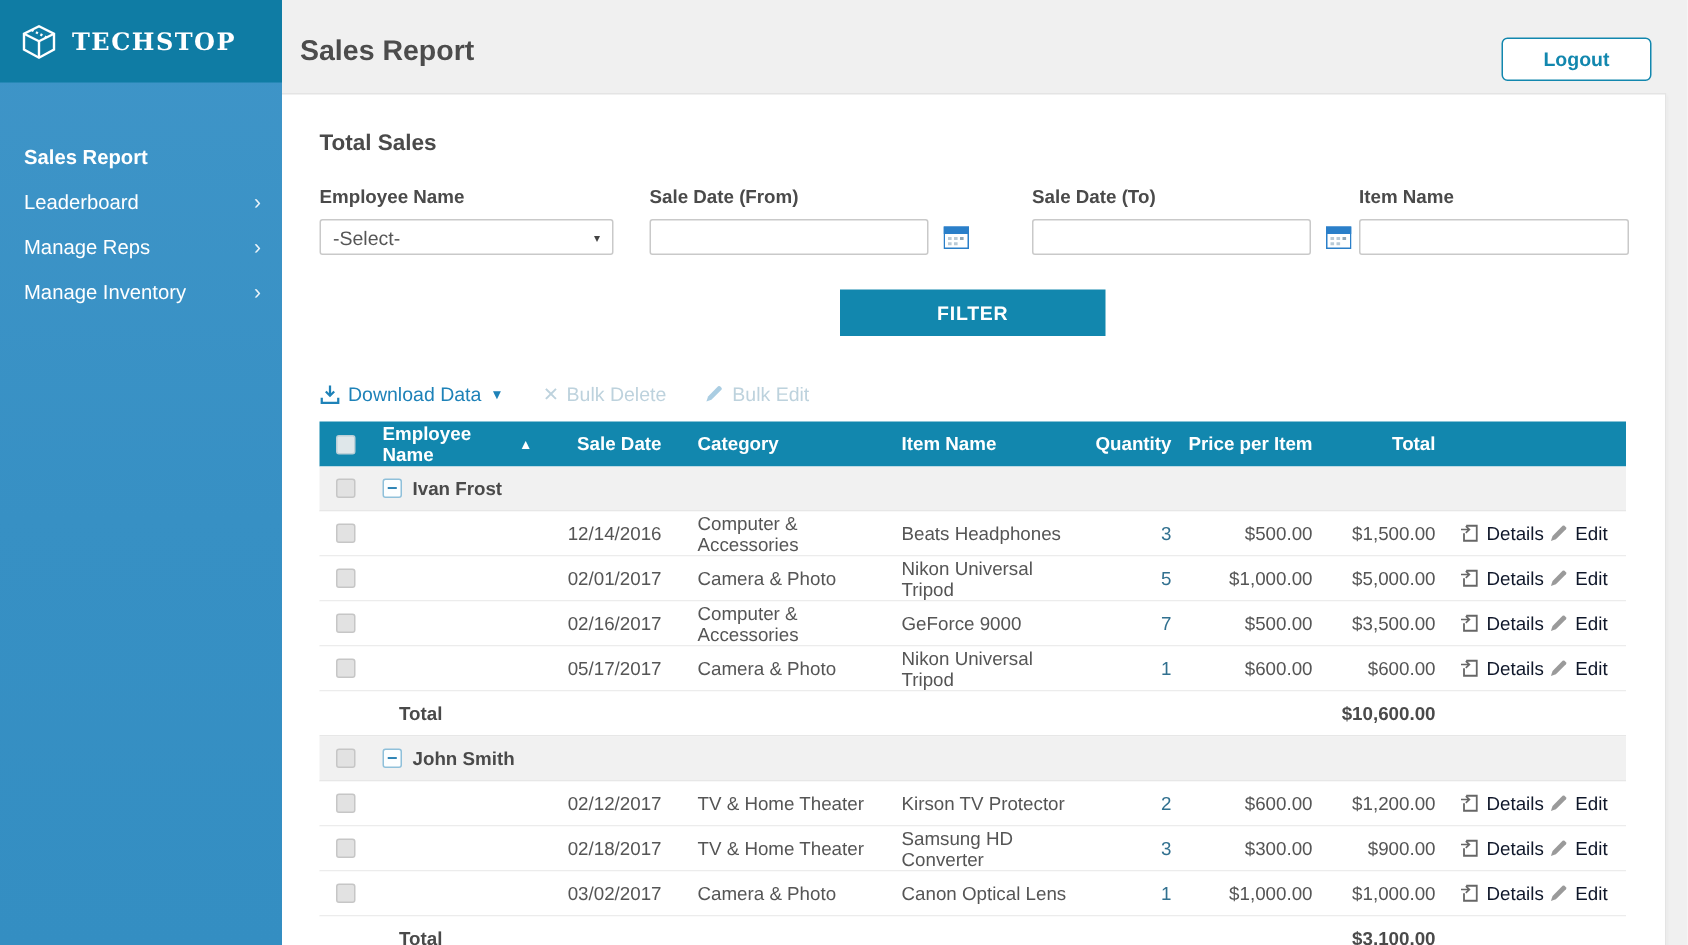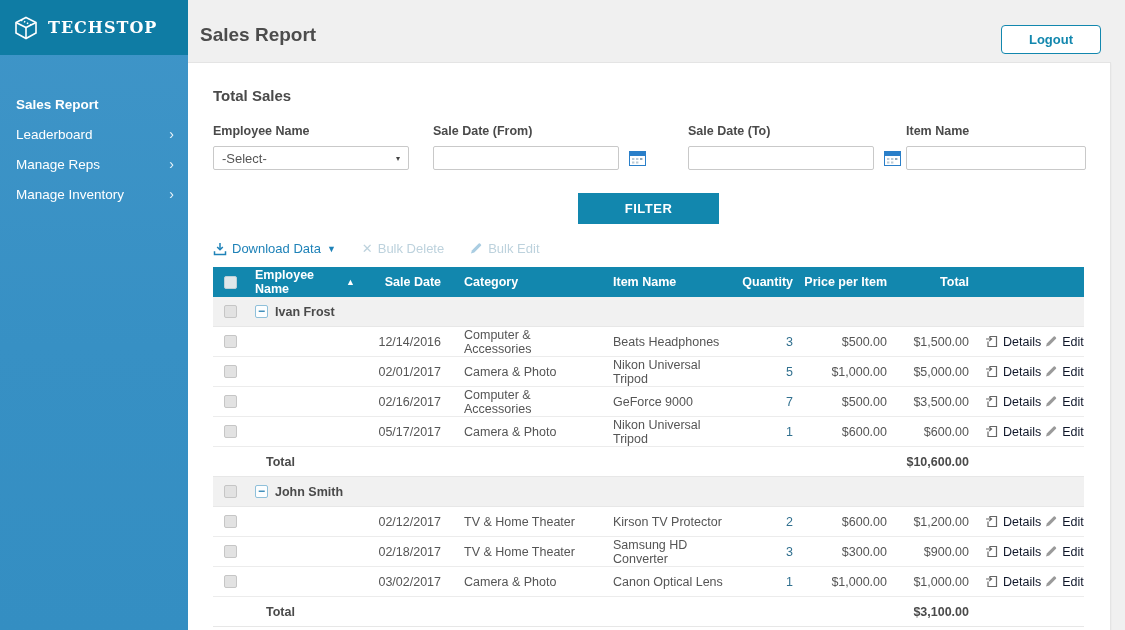--- a/index.html
+++ b/index.html
@@ -40,45 +40,45 @@
   .f-item { left:693px; }
   .fake-select { width:196px; height:24px; border:1px solid #c9c9c9; border-radius:2px; background:#fff;
                  font-size:13px; color:#555; display:flex; align-items:center; padding:0 8px; cursor:pointer; }
   .sel-arrow { margin-left:auto; font-size:8px; color:#444; }
   .txt-input { width:186px; height:24px; border:1px solid #c9c9c9; border-radius:2px; font-size:13px;
                color:#555; padding:0 8px; font-family:inherit; vertical-align:top; }
   .txt-input.wide { width:180px; }
   .cal-btn { display:inline-block; width:17px; height:16px; margin-left:6px; vertical-align:top;
              margin-top:4px; cursor:pointer; }
 
-  .filter-btn { display:block; margin:21px auto 0 auto; width:141px; height:31px; background:#1287ae;
+  .filter-btn { display:block; margin:21px auto 0 auto; width:177px; height:31px; background:#1287ae;
                 color:#fff; border:none; font-weight:bold; font-size:13px; letter-spacing:.5px;
                 cursor:pointer; font-family:inherit; }
 
   
-  .toolbar { margin-top:17px; display:flex; align-items:center; font-size:13px; }
+  .toolbar { margin-top:31px; display:flex; align-items:center; font-size:13px; }
   .tool { display:flex; align-items:center; gap:5px; cursor:pointer; }
   .tool-download { color:#1e82b8; }
   .tool-disabled { color:#bdd2dd; cursor:default; }
   .tool + .tool { margin-left:26px; }
   .dd-arrow { font-size:9px; margin-left:1px; }
   .x-glyph { font-size:13px; color:#bdd2dd; }
 
   
   .grid { margin-top:11px; font-size:12.5px; color:#555; }
   .grow { display:flex; align-items:center; height:30px; }
   .ghead { background:#1287ae; color:#fff; font-weight:bold; }
   .g-group { background:#f1f1f1; font-weight:bold; color:#4a4a4a; border-bottom:1px solid #e7e7e7; }
   .g-data  { background:#fff; border-bottom:1px solid #ececec; }
   .g-total { background:#fff; border-bottom:1px solid #e7e7e7; font-weight:bold; color:#4a4a4a; }
 
   .c-check { width:34px; display:flex; justify-content:center; }
   .c-emp { width:108px; padding-left:8px; display:flex; align-items:center; }
   .c-date { width:86px; text-align:right; }
-  .c-cat { width:146px; padding-left:11px;margin-left:12px; }
+  .c-cat { width:146px; padding-left:24px; }
   .c-itm { width:136px; padding-left:14px; }
   .c-qty { width:58px; text-align:right; }
   .c-prc { width:94px; text-align:right; }
   .c-tot { width:82px; text-align:right; }
   .c-act { flex:1; display:flex; align-items:center; padding-left:16px; gap:4px; }
 
   .qty-val { color:#31708f; }
   .cb { width:13px; height:13px; background:#e2e2e2; border:1px solid #c6c6c6; border-radius:2px;
         display:inline-block; cursor:pointer; }
   .ghead .cb { background:#dfe7ea; border-color:#bcd0d8; }

